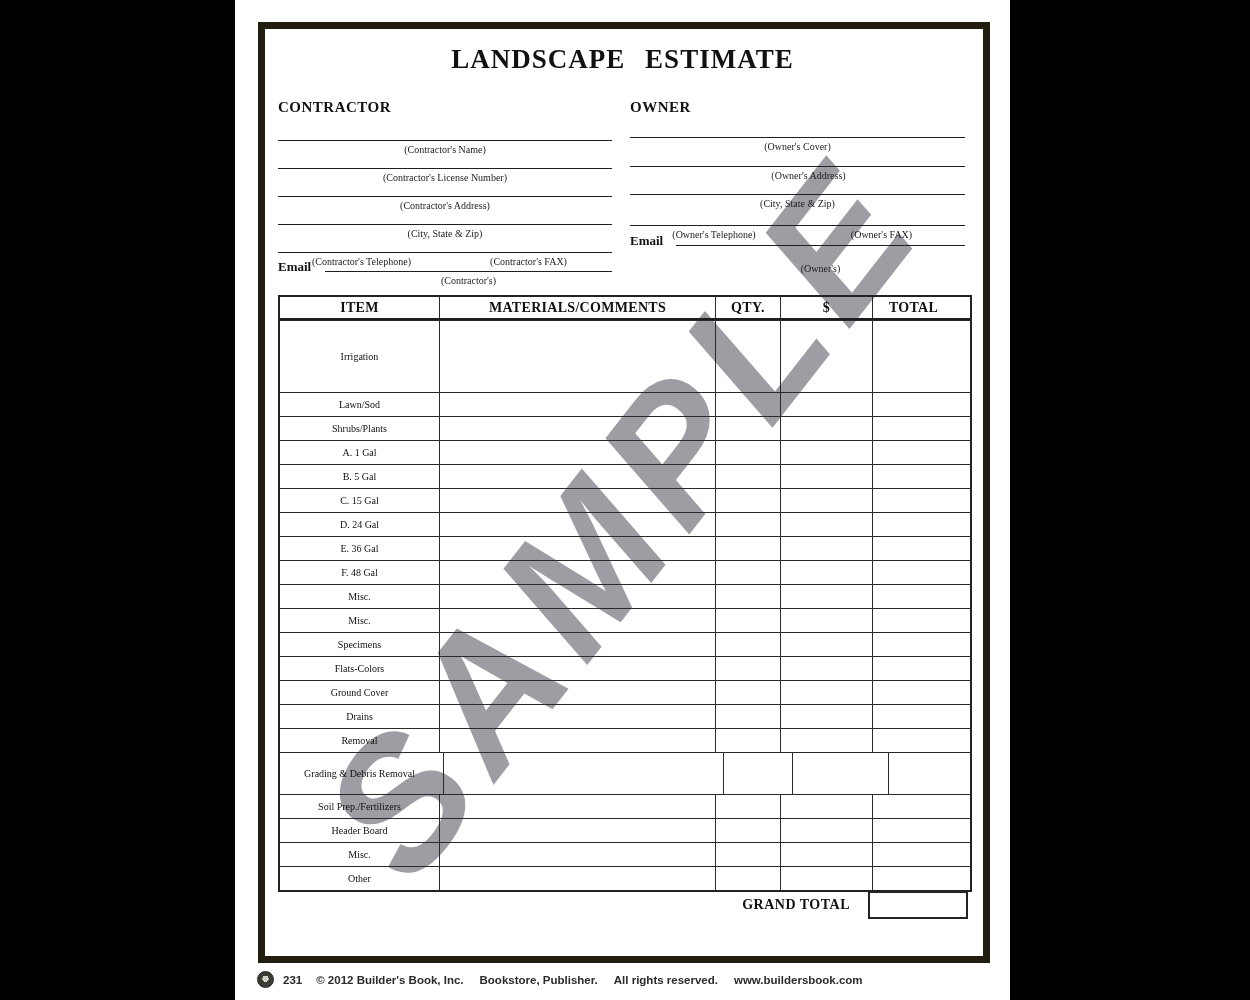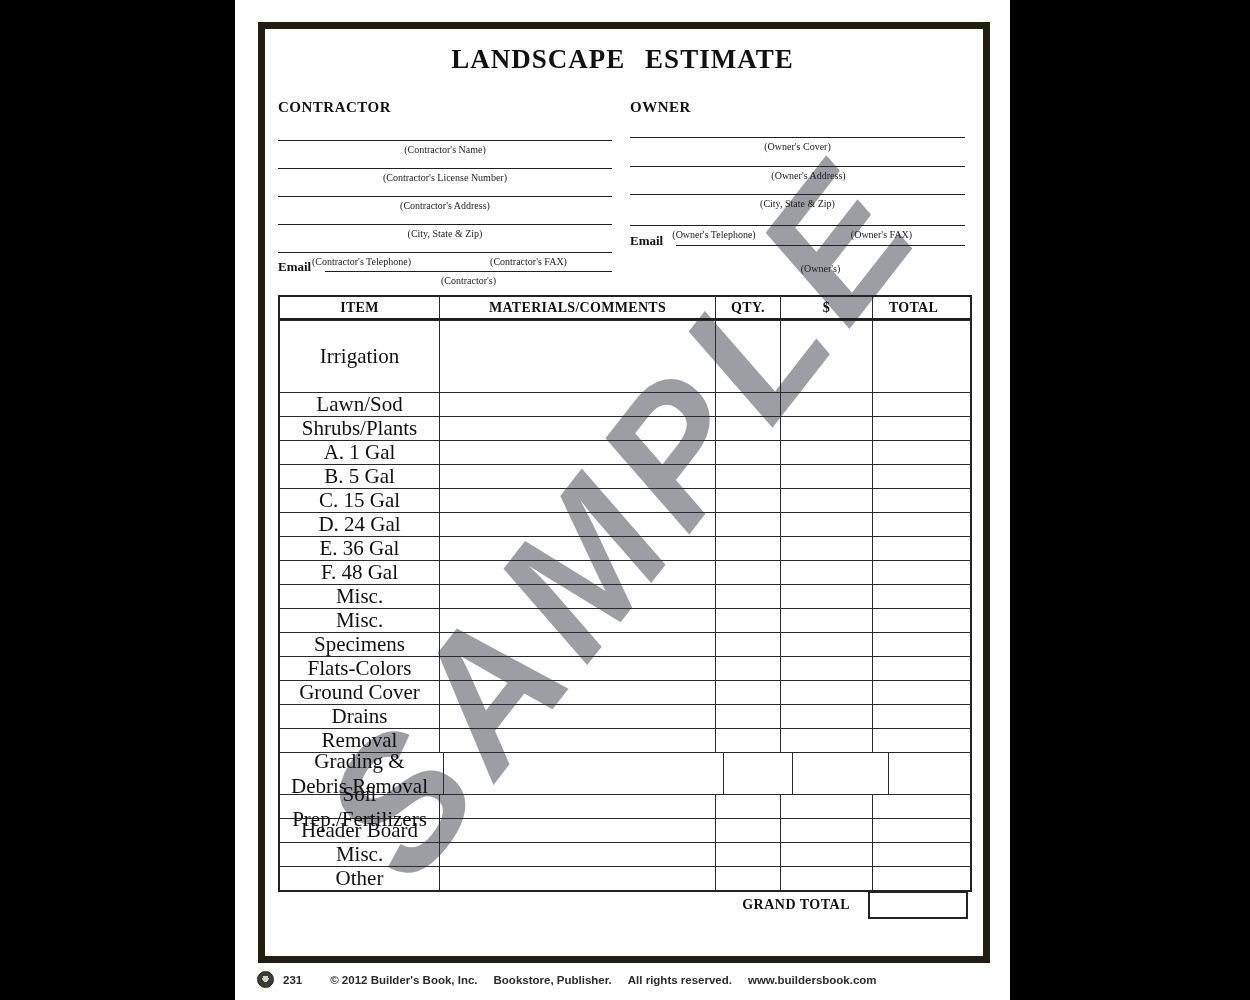--- a/index.html
+++ b/index.html
@@ -27,33 +27,33 @@
   .flabel{position:absolute;font-size:10px;color:#222;text-align:center;line-height:12px;}
   .email-word{position:absolute;font-weight:bold;font-size:13px;}
 
   .etable{position:absolute;left:43px;top:295px;width:690px;border:2px solid #232323;box-sizing:content-box;background:transparent;}
   .trow{display:flex;border-top:1.6px solid #2a2a2a;box-sizing:border-box;}
   .trow.thead{border-top:none;border-bottom:2.2px solid #1d1d1d;height:23px;}
   .rh{height:24px;} .rtall{height:72px;} .r2l{height:42px;justify-content:space-between;}
   .tcell{box-sizing:border-box;border-left:1.6px solid #2a2a2a;display:flex;align-items:center;justify-content:center;background:transparent;}
   .c0{width:159px;border-left:none;} .c1{width:276px;} .c2{width:65px;} .c3{width:92px;} .c4{width:82px;}
   .thead .tcell{font-weight:bold;font-size:14px;letter-spacing:.3px;}
-  .item-cell{font-size:21px;text-align:center;line-height:1.15;padding:0 6px;}
+  .item-cell{font-size:10px;text-align:center;line-height:1.15;padding:0 6px;}
 
   .gt-label{position:absolute;left:420px;top:897px;width:195px;text-align:right;
             font-weight:bold;font-size:14px;letter-spacing:.5px;}
   .gt-box{position:absolute;left:633px;top:891px;width:100px;height:28px;
           border:2px solid #232323;box-sizing:border-box;}
 
   .footer{position:absolute;left:22px;top:971px;display:flex;align-items:center;
           font-family:"Liberation Sans",sans-serif;font-weight:bold;font-size:11.5px;color:#2b2b2b;}
   .logo{width:17px;height:17px;border-radius:50%;margin-right:9px;border:1px solid #222;
         background:radial-gradient(circle at 50% 45%, #cfd4c9 0 27%, #3c3c34 29% 100%);box-sizing:border-box;}
   .footer span{margin-right:16px;white-space:nowrap;}
-  .footer .pgnum{margin-right:28px;}
+  .footer .pgnum{margin-right:14px;}
 </style>
 </head>
 <body>
 
 <div class="canvas">
   <div class="sheet">
 
     <div class="watermark">SAMPLE</div>
 
     <div class="frame"></div>

